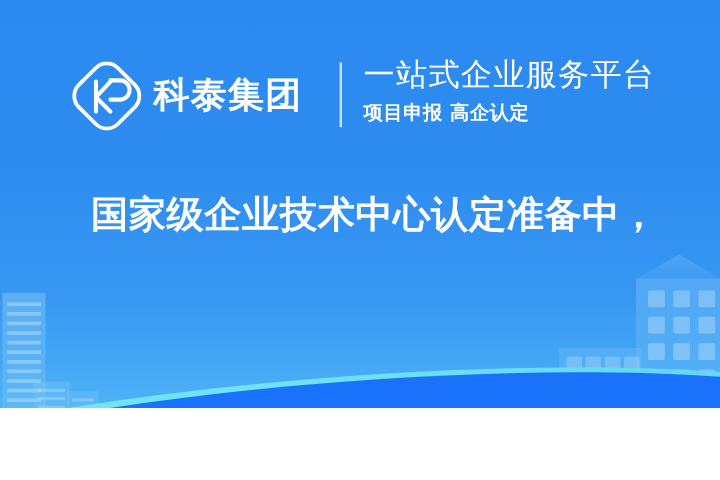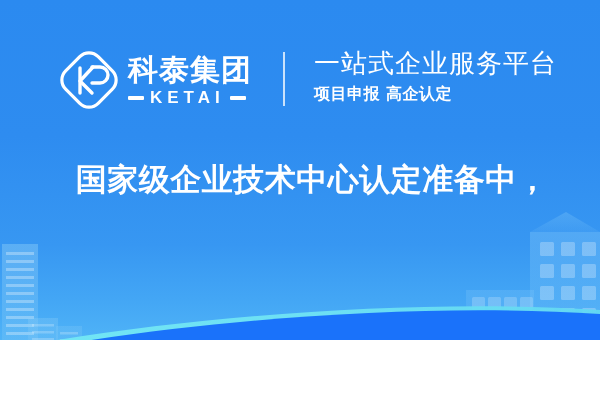--- a/index.html
+++ b/index.html
@@ -92,21 +92,20 @@
     height: 54px;
     background: rgba(255,255,255,0.75);
   }
 
   
   .tagline {
     position: absolute;
     left: 303px;
     top: 46px;
     width: 260px;
-    margin-left: 11px;
   }
   .tagline-main {
     font-size: 26px;
     font-weight: 400;
     color: #ffffff;
     letter-spacing: 1px;
     line-height: 34px;
     white-space: nowrap;
     font-family: "DejaVu Sans", "Liberation Sans", sans-serif;
   }
@@ -241,25 +240,20 @@
 
   <div class="logo-row">
     <svg class="logo-mark" viewBox="0 0 58 58">
       <rect x="6" y="6" width="46" height="46" rx="13" ry="13" transform="rotate(45 29 29)" fill="none" stroke="#ffffff" stroke-width="3.2"></rect>
       <path d="M20 17 L20 42" stroke="#ffffff" stroke-width="3.4" stroke-linecap="round" fill="none"></path>
       <path d="M33 16 L20 30 L32 42" stroke="#ffffff" stroke-width="3.4" stroke-linecap="round" stroke-linejoin="round" fill="none"></path>
       <path d="M32 16 L40 16 A8 8 0 0 1 40 32 L32 32" stroke="#ffffff" stroke-width="3.4" fill="none" stroke-linecap="round" stroke-linejoin="round"></path>
     </svg>
     <div class="logo-words">
       <div class="logo-cn">科泰集团</div>
-      <div class="logo-en-row">
-        <span class="logo-dash"></span>
-        <span class="logo-en">KETAI</span>
-        <span class="logo-dash"></span>
-      </div>
     </div>
   </div>
 
   <div class="divider"></div>
 
   <div class="tagline">
     <div class="tagline-main">一站式企业服务平台</div>
     <div class="tagline-sub">项目申报 高企认定</div>
   </div>
 

